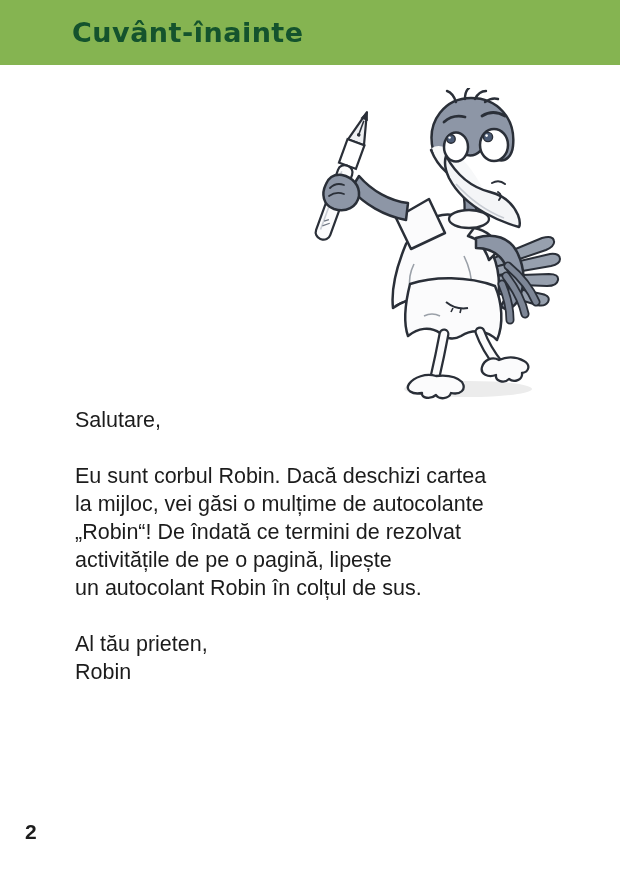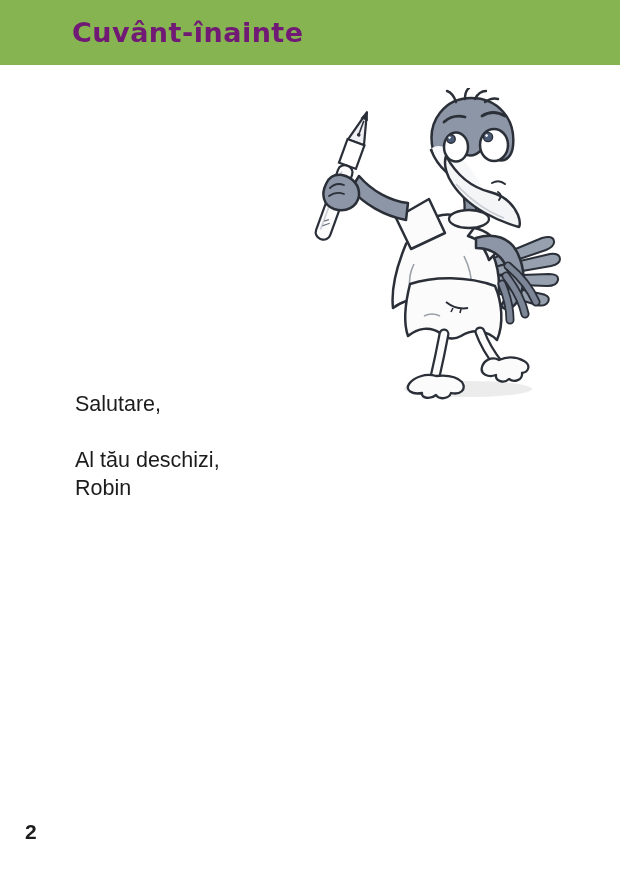--- a/index.html
+++ b/index.html
@@ -12,39 +12,39 @@
   }
   .header{
     position:absolute;left:0;top:0;
     width:620px;height:65px;
     background:#85b451;
     display:flex;align-items:center;
     box-sizing:border-box;
     padding-left:72px;
   }
   .header-title{
-    color:#701a75;
+    color:#14532d;
     font-family:"DejaVu Sans", sans-serif;
     font-weight:700;
     font-size:27px;
     letter-spacing:0.5px;
   }
   .illustration{
     position:absolute;left:296px;top:88px;
     width:268px;height:318px;
   }
   .body-text{
     position:absolute;left:75px;top:390px;
     width:480px;
     color:#1c1c1c;
     font-size:21.5px;
     line-height:28px;
   }
   .body-text p{
-    margin:0 0 28px 0;
+    margin:16px 0 28px 0;
     white-space:pre-line;
   }
   .page-number{
     position:absolute;left:25px;top:820px;
     color:#1c1c1c;
     font-size:21px;
     font-weight:700;
   }
 </style>
 </head>
@@ -164,19 +164,24 @@
       <circle cx="153.6" cy="49.6" r="1.2" fill="#ffffff"></circle>
       <circle cx="190.6" cy="47.6" r="1.3" fill="#ffffff"></circle>
 
       <path d="M148,34 q9,-8 21,-5" fill="none" stroke="#2a2f38" stroke-width="2.8" stroke-linecap="round"></path>
       <path d="M186,28 q11,-7 23,0" fill="none" stroke="#2a2f38" stroke-width="2.8" stroke-linecap="round"></path>
     </g>
   </svg>
 
   <div class="body-text">
     <p>Salutare,</p>
-    <p>Al tău deschizi,
+    <p>Eu sunt corbul Robin. Dacă deschizi cartea
+la mijloc, vei găsi o mulțime de autocolante
+„Robin“! De îndată ce termini de rezolvat
+activitățile de pe o pagină, lipește
+un autocolant Robin în colțul de sus.</p>
+    <p>Al tău prieten,
 Robin</p>
   </div>
 
   <div class="page-number">2</div>
 
 </div>
 
 </body></html>

